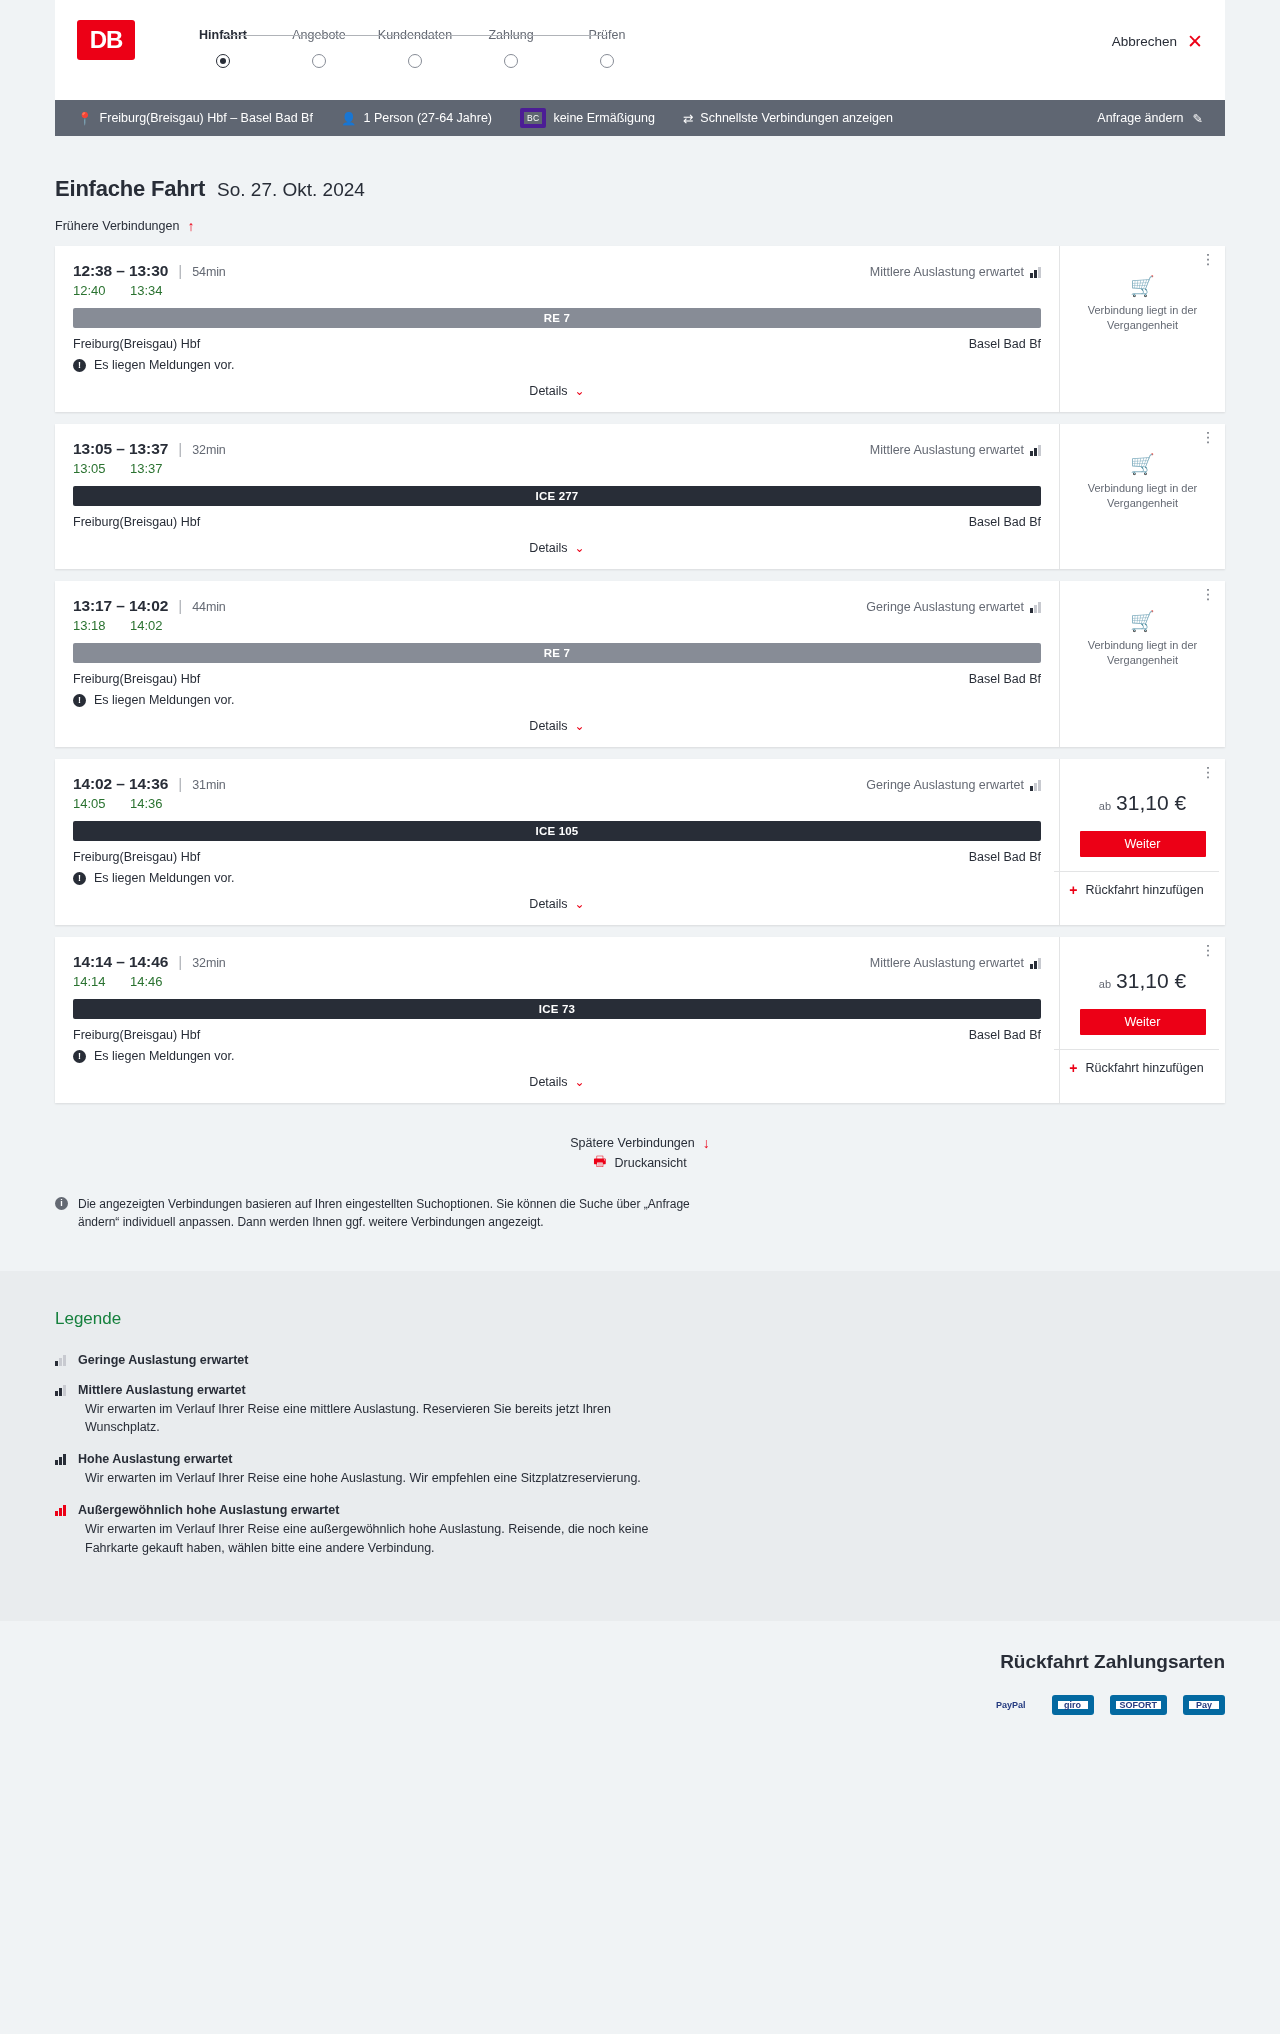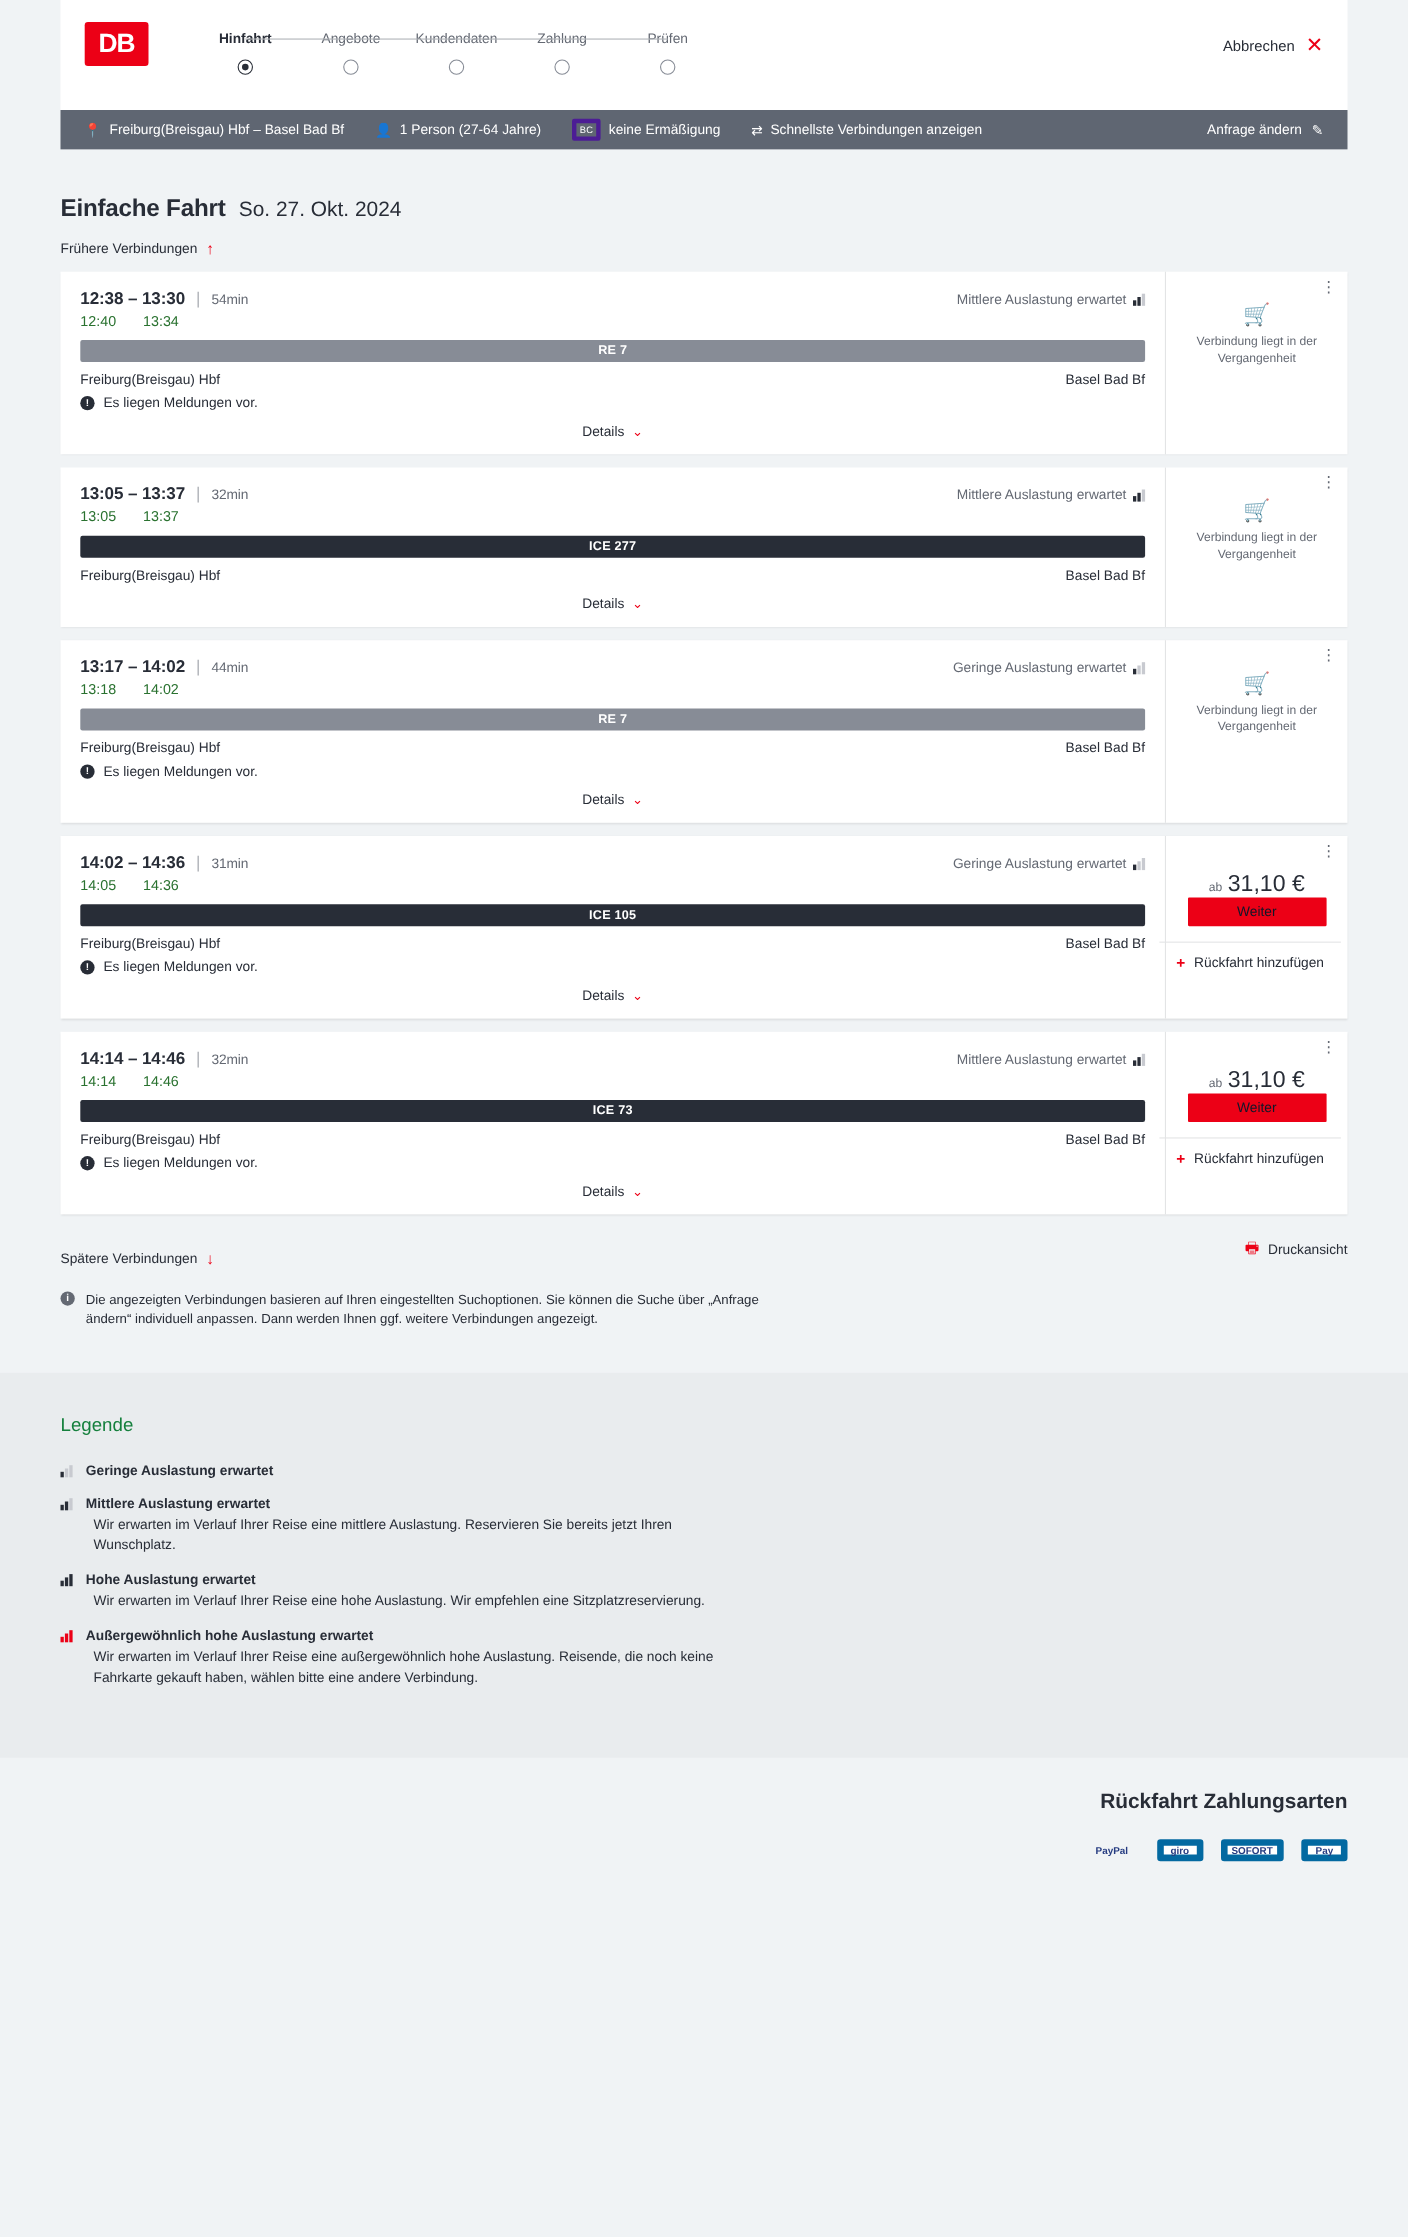--- a/index.html
+++ b/index.html
@@ -267,23 +267,23 @@
     margin-top: 7px;
     line-height: 1.35;
   }
   .price-line {
     margin-top: 18px;
     display: flex; align-items: baseline; gap: 5px;
   }
   .price-ab { font-size: 11px; color: #646973; }
   .price-val { font-size: 21px; font-weight: normal; }
   .weiter-btn {
-    margin-top: 0;
+    margin-top: 16px;
     background: #ec0016;
-    color: #0f172a;
+    color: #ffffff;
     border: none;
     width: 126px;
     height: 26px;
     font-size: 12.5px;
     font-family: "Liberation Sans", sans-serif;
     cursor: pointer;
     border-radius: 1px;
   }
   .return-row {
     margin-top: 14px;
@@ -295,20 +295,21 @@
     gap: 8px;
     font-size: 12.5px;
     cursor: pointer;
   }
   .plus-ico { color: #ec0016; font-size: 14px; font-weight: bold; }
 
   
   .bottom-row {
     display: flex; align-items: center; justify-content: space-between;
     margin-top: 16px;
+    flex-direction: column;
   }
   .print-link {
     display: inline-flex; align-items: center; gap: 8px;
     font-size: 12.5px; cursor: pointer;
   }
   .hint {
     display: flex; gap: 10px;
     margin-top: 20px;
     font-size: 12px;
     color: #282d37;

